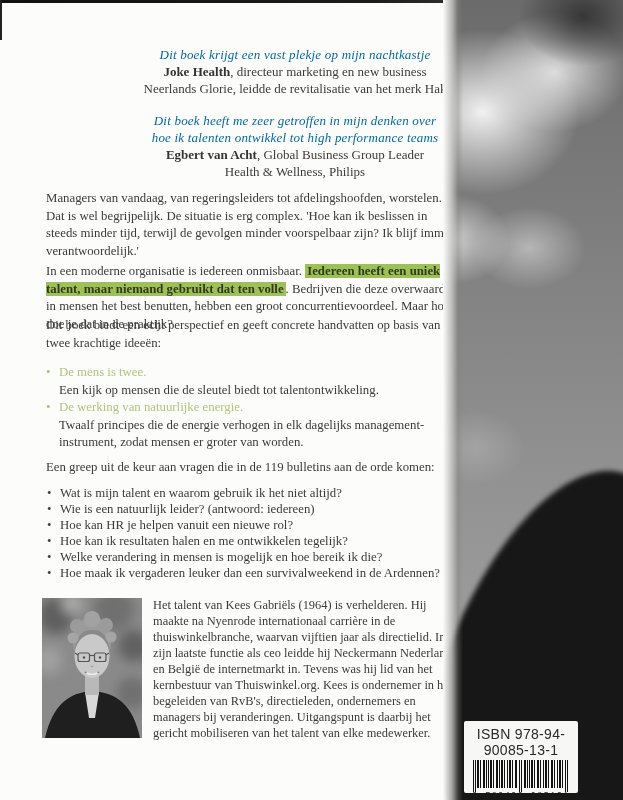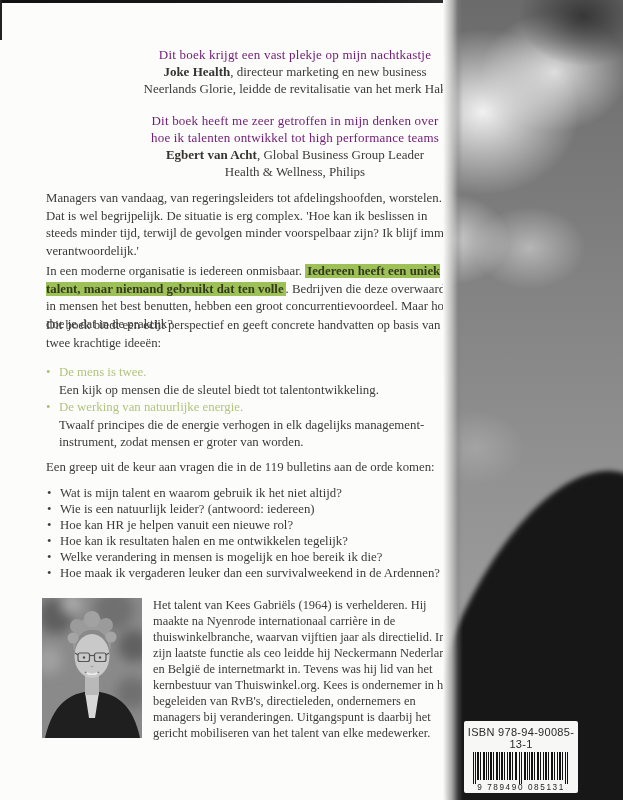--- a/index.html
+++ b/index.html
@@ -5,21 +5,21 @@
   html,body{margin:0;padding:0;background:#e9e9e9;}
   .cover{position:relative;width:623px;height:800px;background:#fcfcfa;overflow:hidden;
          font-family:"Liberation Serif",serif;color:#3c3b38;}
   .top-edge{position:absolute;top:0;left:0;width:100%;height:3px;
             background:linear-gradient(90deg,#111 0%,#1c1c1c 60%,#2e2e2e 72%,#3a3a3a 100%);}
   .left-edge{position:absolute;top:0;left:0;width:2px;height:40px;background:#222;}
 
   
   .quote-block{position:absolute;left:75px;width:440px;text-align:center;font-size:13px;line-height:17px;}
   .qb1{top:46px;} .qb2{top:112px;}
-  .q-line{color:#701a75;letter-spacing:.2px;}
+  .q-line{font-style:italic;color:#0369a1;letter-spacing:.2px;}
   .q-attr{color:#3c3b38;}
   .q-name{font-weight:bold;color:#353430;}
 
   
   .bodycol{position:absolute;left:46px;width:415px;font-size:12.8px;line-height:17.6px;}
   .para1{top:190px;} .para2{top:263px;} .para3{top:317px;}
   .hl{background:#9dc156;color:#33391f;font-weight:bold;padding:0 2px;}
 
   .ideas{top:364px;}
   .idea-title{color:#b2c47e;position:relative;padding-left:13px;}
@@ -58,23 +58,23 @@
   .promo-box{position:absolute;left:19px;top:192px;width:116px;height:152px;background:#6dad3e;
       box-sizing:border-box;padding-top:29px;text-align:center;z-index:5;
       font-family:"Liberation Sans",sans-serif;}
   .promo-title{color:#ffffff;font-size:10px;font-weight:bold;letter-spacing:1.8px;line-height:16.5px;}
   .promo-sub{margin-top:11px;color:#2e481f;font-size:8.5px;font-weight:bold;letter-spacing:1.1px;line-height:15.5px;}
 
   
   .barcode-panel{position:absolute;left:21px;top:721px;width:114px;height:72px;background:#f7f7f5;
       border-radius:2px;z-index:5;text-align:center;box-sizing:border-box;padding-top:5px;
       font-family:"Liberation Sans",sans-serif;}
-  .isbn{font-size:11px;color:#2a2a2a;letter-spacing:.3px;}
+  .isbn{font-size:14px;color:#2a2a2a;letter-spacing:.3px;}
   .bars{margin:2px auto 0;display:block;}
-  .digits{font-family:Liberation Sans, sans-serif;font-size:8.2px;color:#1d1d1d;letter-spacing:1.6px;margin-top:-1px;}
+  .digits{font-family:Liberation Mono, monospace;font-size:8.2px;color:#1d1d1d;letter-spacing:1.6px;margin-top:-1px;}
 </style>
 </head>
 <body>
 
 <div class="cover">
   <div class="top-edge"></div>
   <div class="left-edge"></div>
 
   <div class="quote-block qb1">
     <div class="q-line">Dit boek krijgt een vast plekje op mijn nachtkastje</div>

